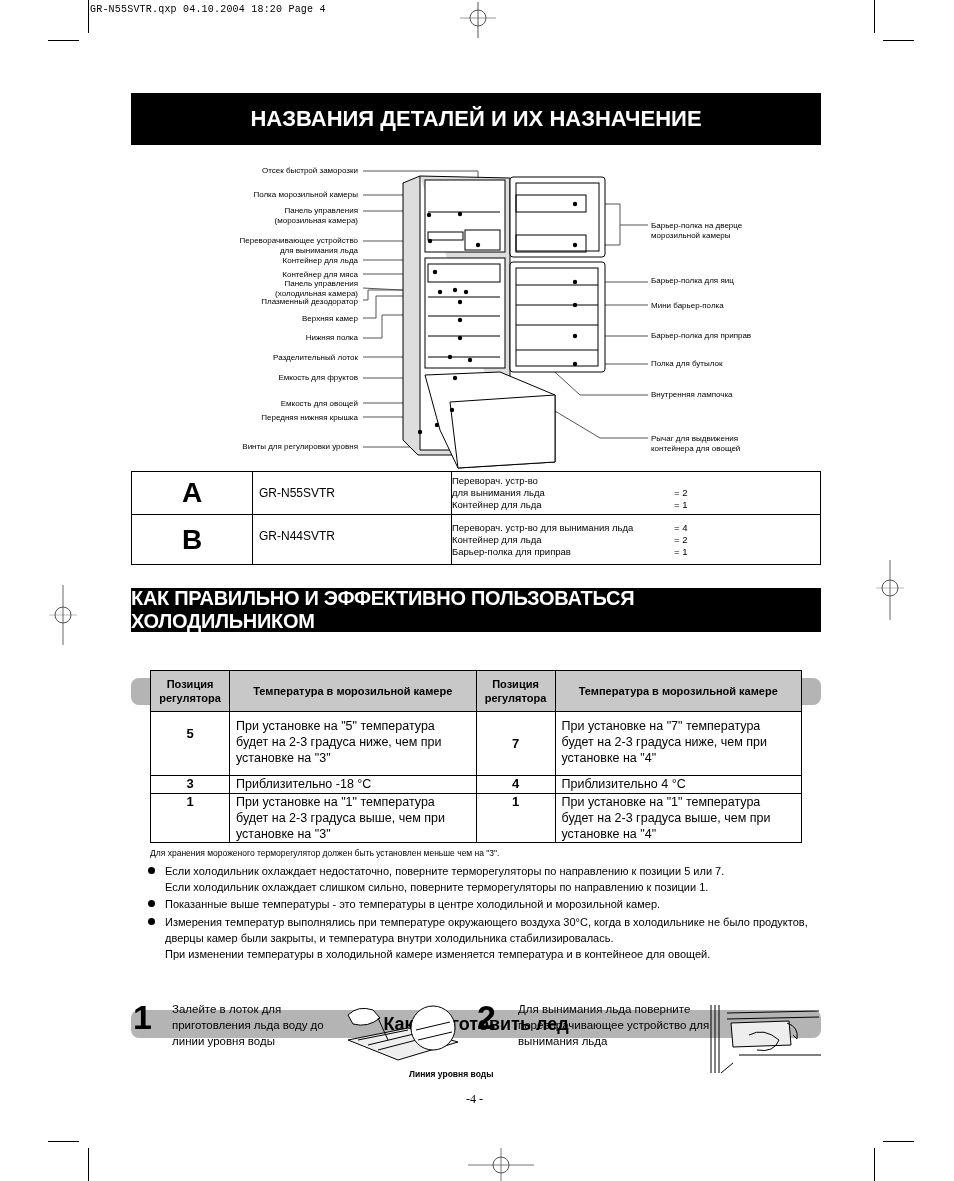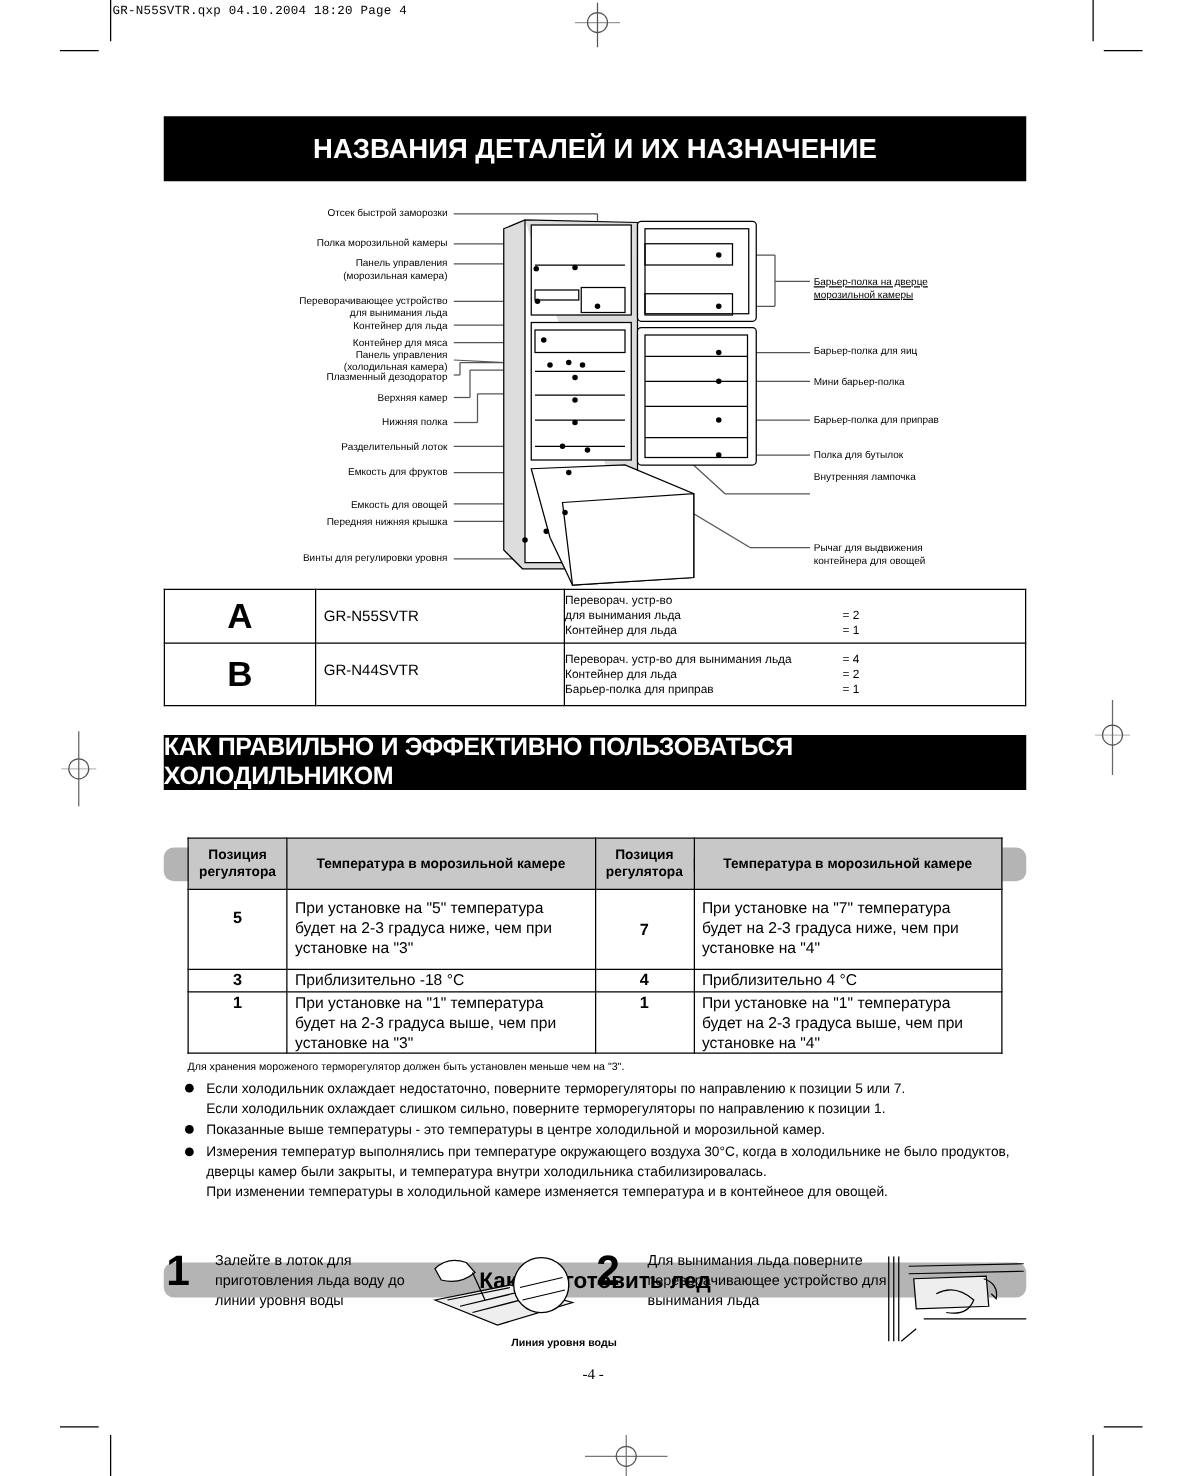--- a/index.html
+++ b/index.html
@@ -91,29 +91,29 @@
   </div>
 <div class="abs lbl l" style="right:596px;top:297px;">Плазменный дезодоратор</div>
 <div class="abs lbl l" style="right:596px;top:314px;">Верхняя камер</div>
 <div class="abs lbl l" style="right:596px;top:333px;">Нижняя полка</div>
 <div class="abs lbl l" style="right:596px;top:353px;">Разделительный лоток</div>
 <div class="abs lbl l" style="right:596px;top:373px;">Емкость для фруктов</div>
 <div class="abs lbl l" style="right:596px;top:399px;text-align:right;">Емкость для овощей</div>
 <div class="abs lbl l" style="right:596px;top:413px;">Передняя нижняя крышка</div>
 <div class="abs lbl l" style="right:596px;top:442px;">Винты для регулировки уровня</div>
 
-<div class="abs lbl" style="left:651px;top:221px;text-decoration:underline;">
+<div class="abs lbl" style="left:651px;top:221px;">
     <div>Барьер-полка на дверце</div>
     <div>морозильной камеры</div>
   </div>
 <div class="abs lbl" style="left:651px;top:276px;">Барьер-полка для яиц</div>
 <div class="abs lbl" style="left:651px;top:301px;">Мини барьер-полка</div>
 <div class="abs lbl" style="left:651px;top:331px;">Барьер-полка для приправ</div>
 <div class="abs lbl" style="left:651px;top:359px;">Полка для бутылок</div>
-<div class="abs lbl" style="left:651px;top:377px;text-align:center;">Внутренняя лампочка</div>
+<div class="abs lbl" style="left:651px;top:390px;text-align:center;">Внутренняя лампочка</div>
 <div class="abs lbl" style="left:651px;top:434px;">
     <div>Рычаг для выдвижения</div>
     <div>контейнера для овощей</div>
   </div>
 
 <svg class="abs" style="left:360px;top:160px" width="290" height="315" viewBox="360 160 290 315">
   <g fill="none" stroke="#000" stroke-width="1">
 
     <g stroke="#555">
       <line x1="363" y1="171" x2="478" y2="171"></line>

